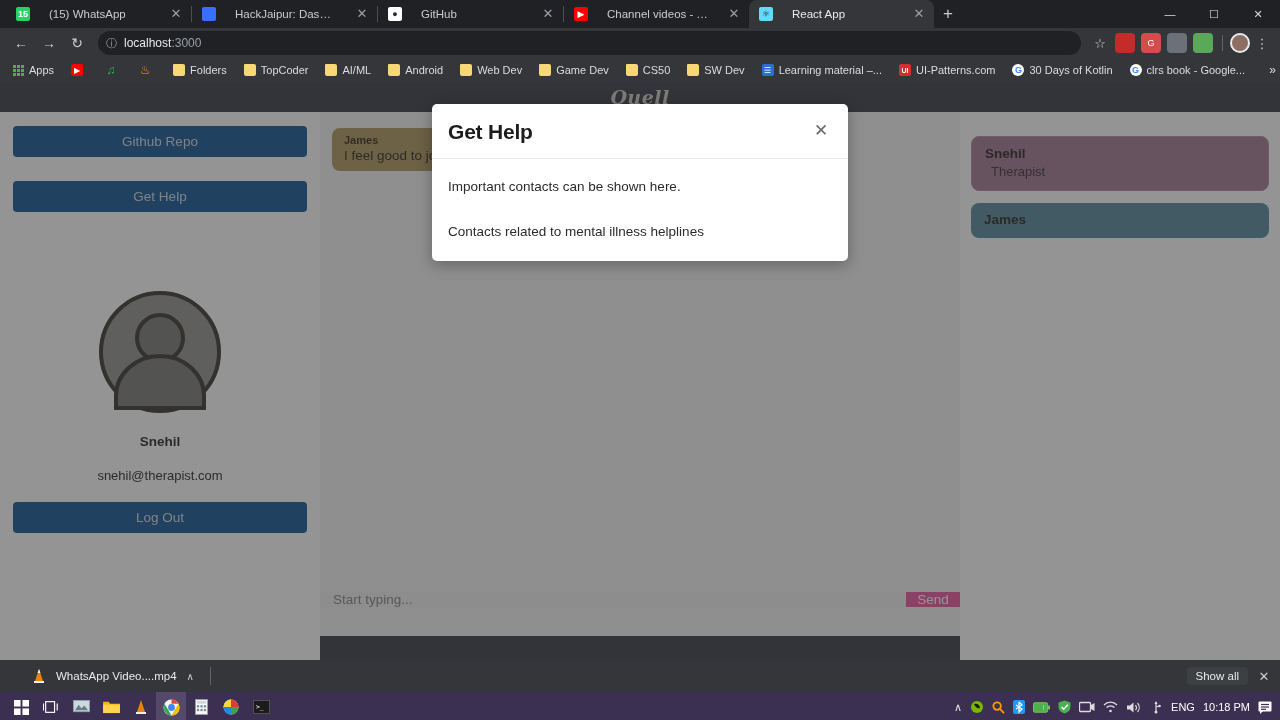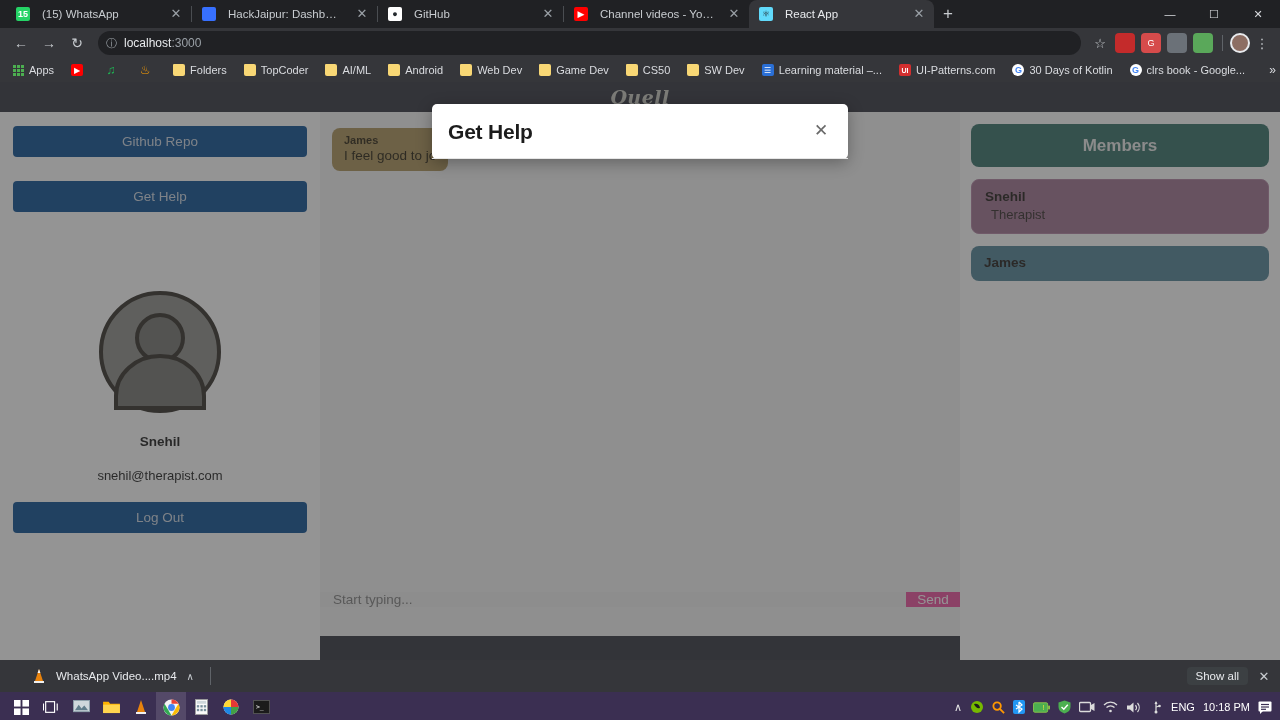--- a/index.html
+++ b/index.html
@@ -17,21 +17,21 @@
   .tabstrip {
     height: 28px; background: #202124;
     display: flex; align-items: flex-end;
     padding-left: 6px; position: relative;
   }
   .tab {
     display: flex; align-items: center;
     height: 28px; width: 185px;
     padding: 0 8px 0 10px;
     font-size: 11.5px; color: #c8ccd0;
-    position: relative; gap: 12px;
+    position: relative; gap: 19px;
   }
   .tab.active { background: #35363a; border-radius: 8px 8px 0 0; color: #e8eaed; }
   .tab .favicon { width: 14px; height: 14px; flex: 0 0 14px; border-radius: 2px;
                   display:flex; align-items:center; justify-content:center; font-size:9px; }
   .tab .tab-title {
     flex: 1 1 auto; white-space: nowrap; overflow: hidden;
     text-overflow: ellipsis; font-size: 11.5px;
   }
   .tab .tab-close { width: 14px; height: 14px; flex:0 0 14px; color:#9aa0a6;
                     font-size: 13px; line-height: 13px; text-align:center; }
@@ -362,39 +362,40 @@
           </div>
         </div>
         <div class="chat-input-row">
           <input class="chat-input" type="text" placeholder="Start typing..." style="">
           <button class="send-btn">Send</button>
         </div>
         <div class="chat-foot"></div>
       </div>
 
       <div class="members">
-        <div class="members-head">
-          <span>Members</span>
-        </div>
         <div class="member-card therapist">
           <div class="member-name">Snehil</div>
           <div class="member-role">Therapist</div>
         </div>
         <div class="member-card patient">
           <div class="member-name">James</div>
         </div>
       </div>
     </div>
 
     <div class="overlay"></div>
 
     <div class="modal" style="top:22px;">
       <div class="modal-head">
         <div class="modal-title">Get Help</div>
         <button class="modal-x">✕</button>
+      </div>
+      <div class="modal-body">
+        <p>Important contacts can be shown here.</p>
+        <p>Contacts related to mental illness helplines</p>
       </div>
     </div>
   </div>
 
   <div class="downloadbar">
     <div class="dl-item">
       <svg width="14" height="16" viewBox="0 0 14 16">
         <polygon points="7,1 11,13 3,13" fill="#e8820c"></polygon>
         <rect x="2" y="13" width="10" height="2" fill="#f0f0f0"></rect>
         <polygon points="7,1 8.4,5 5.6,5" fill="#f5f5f5"></polygon>

